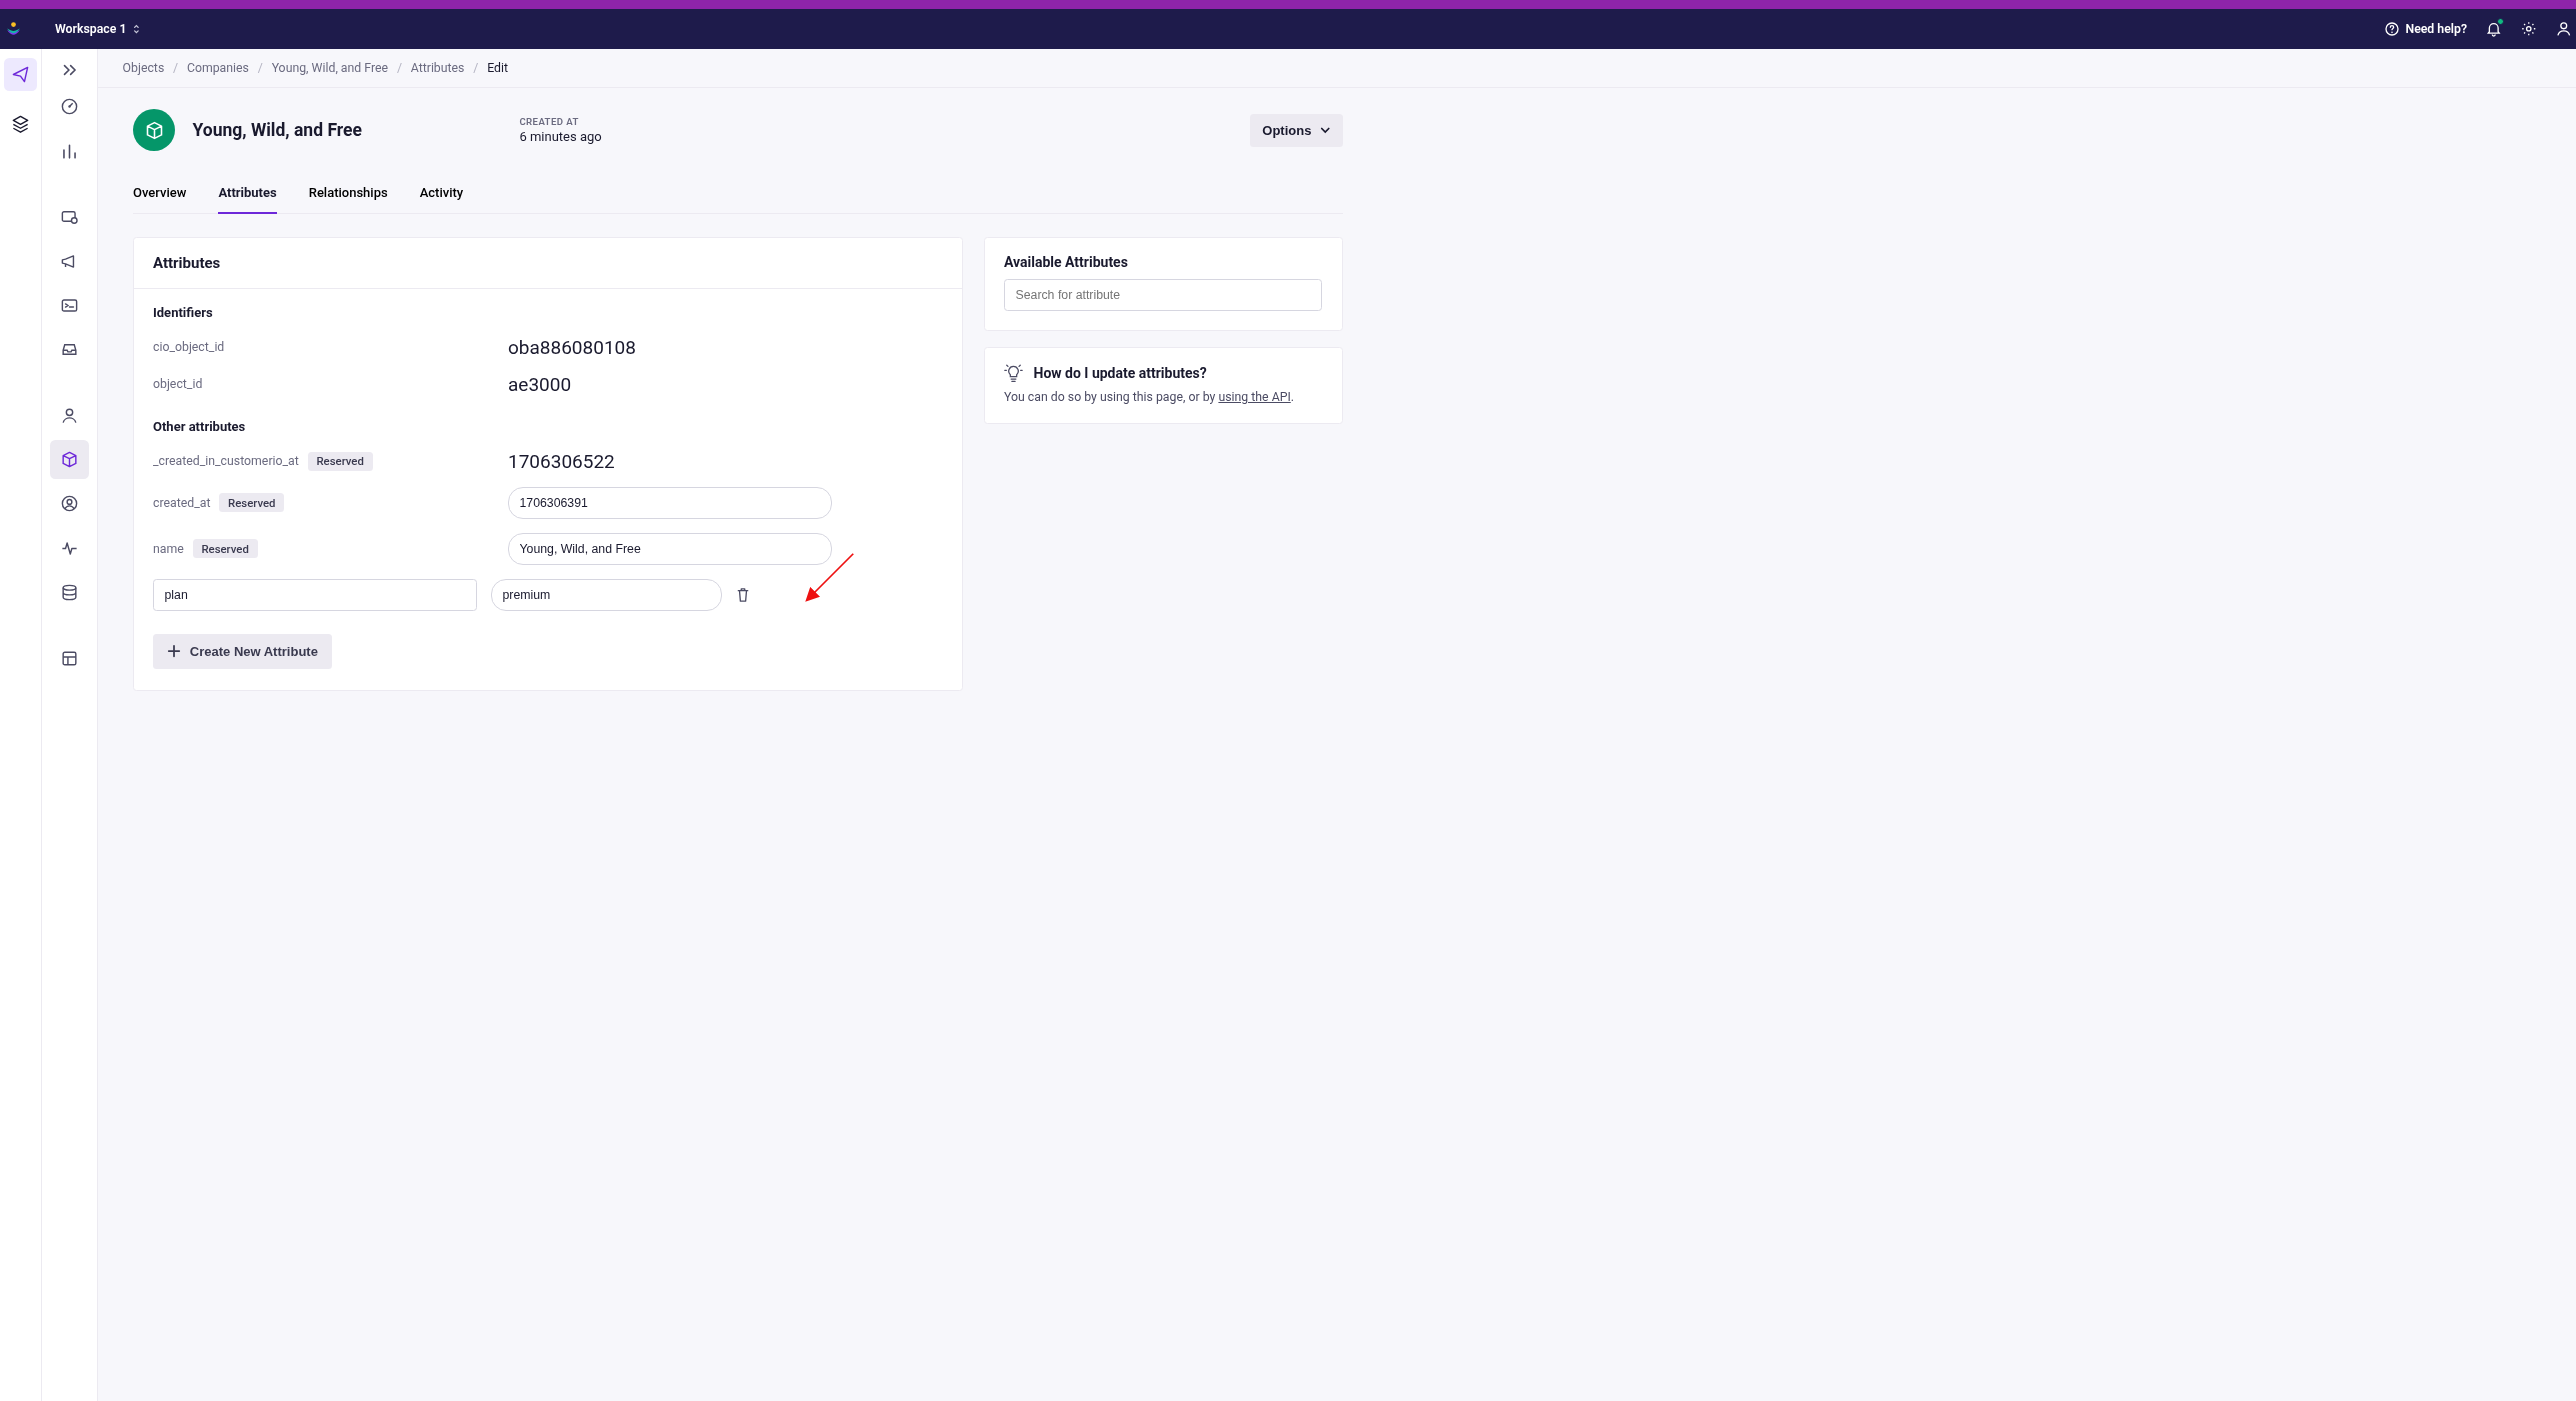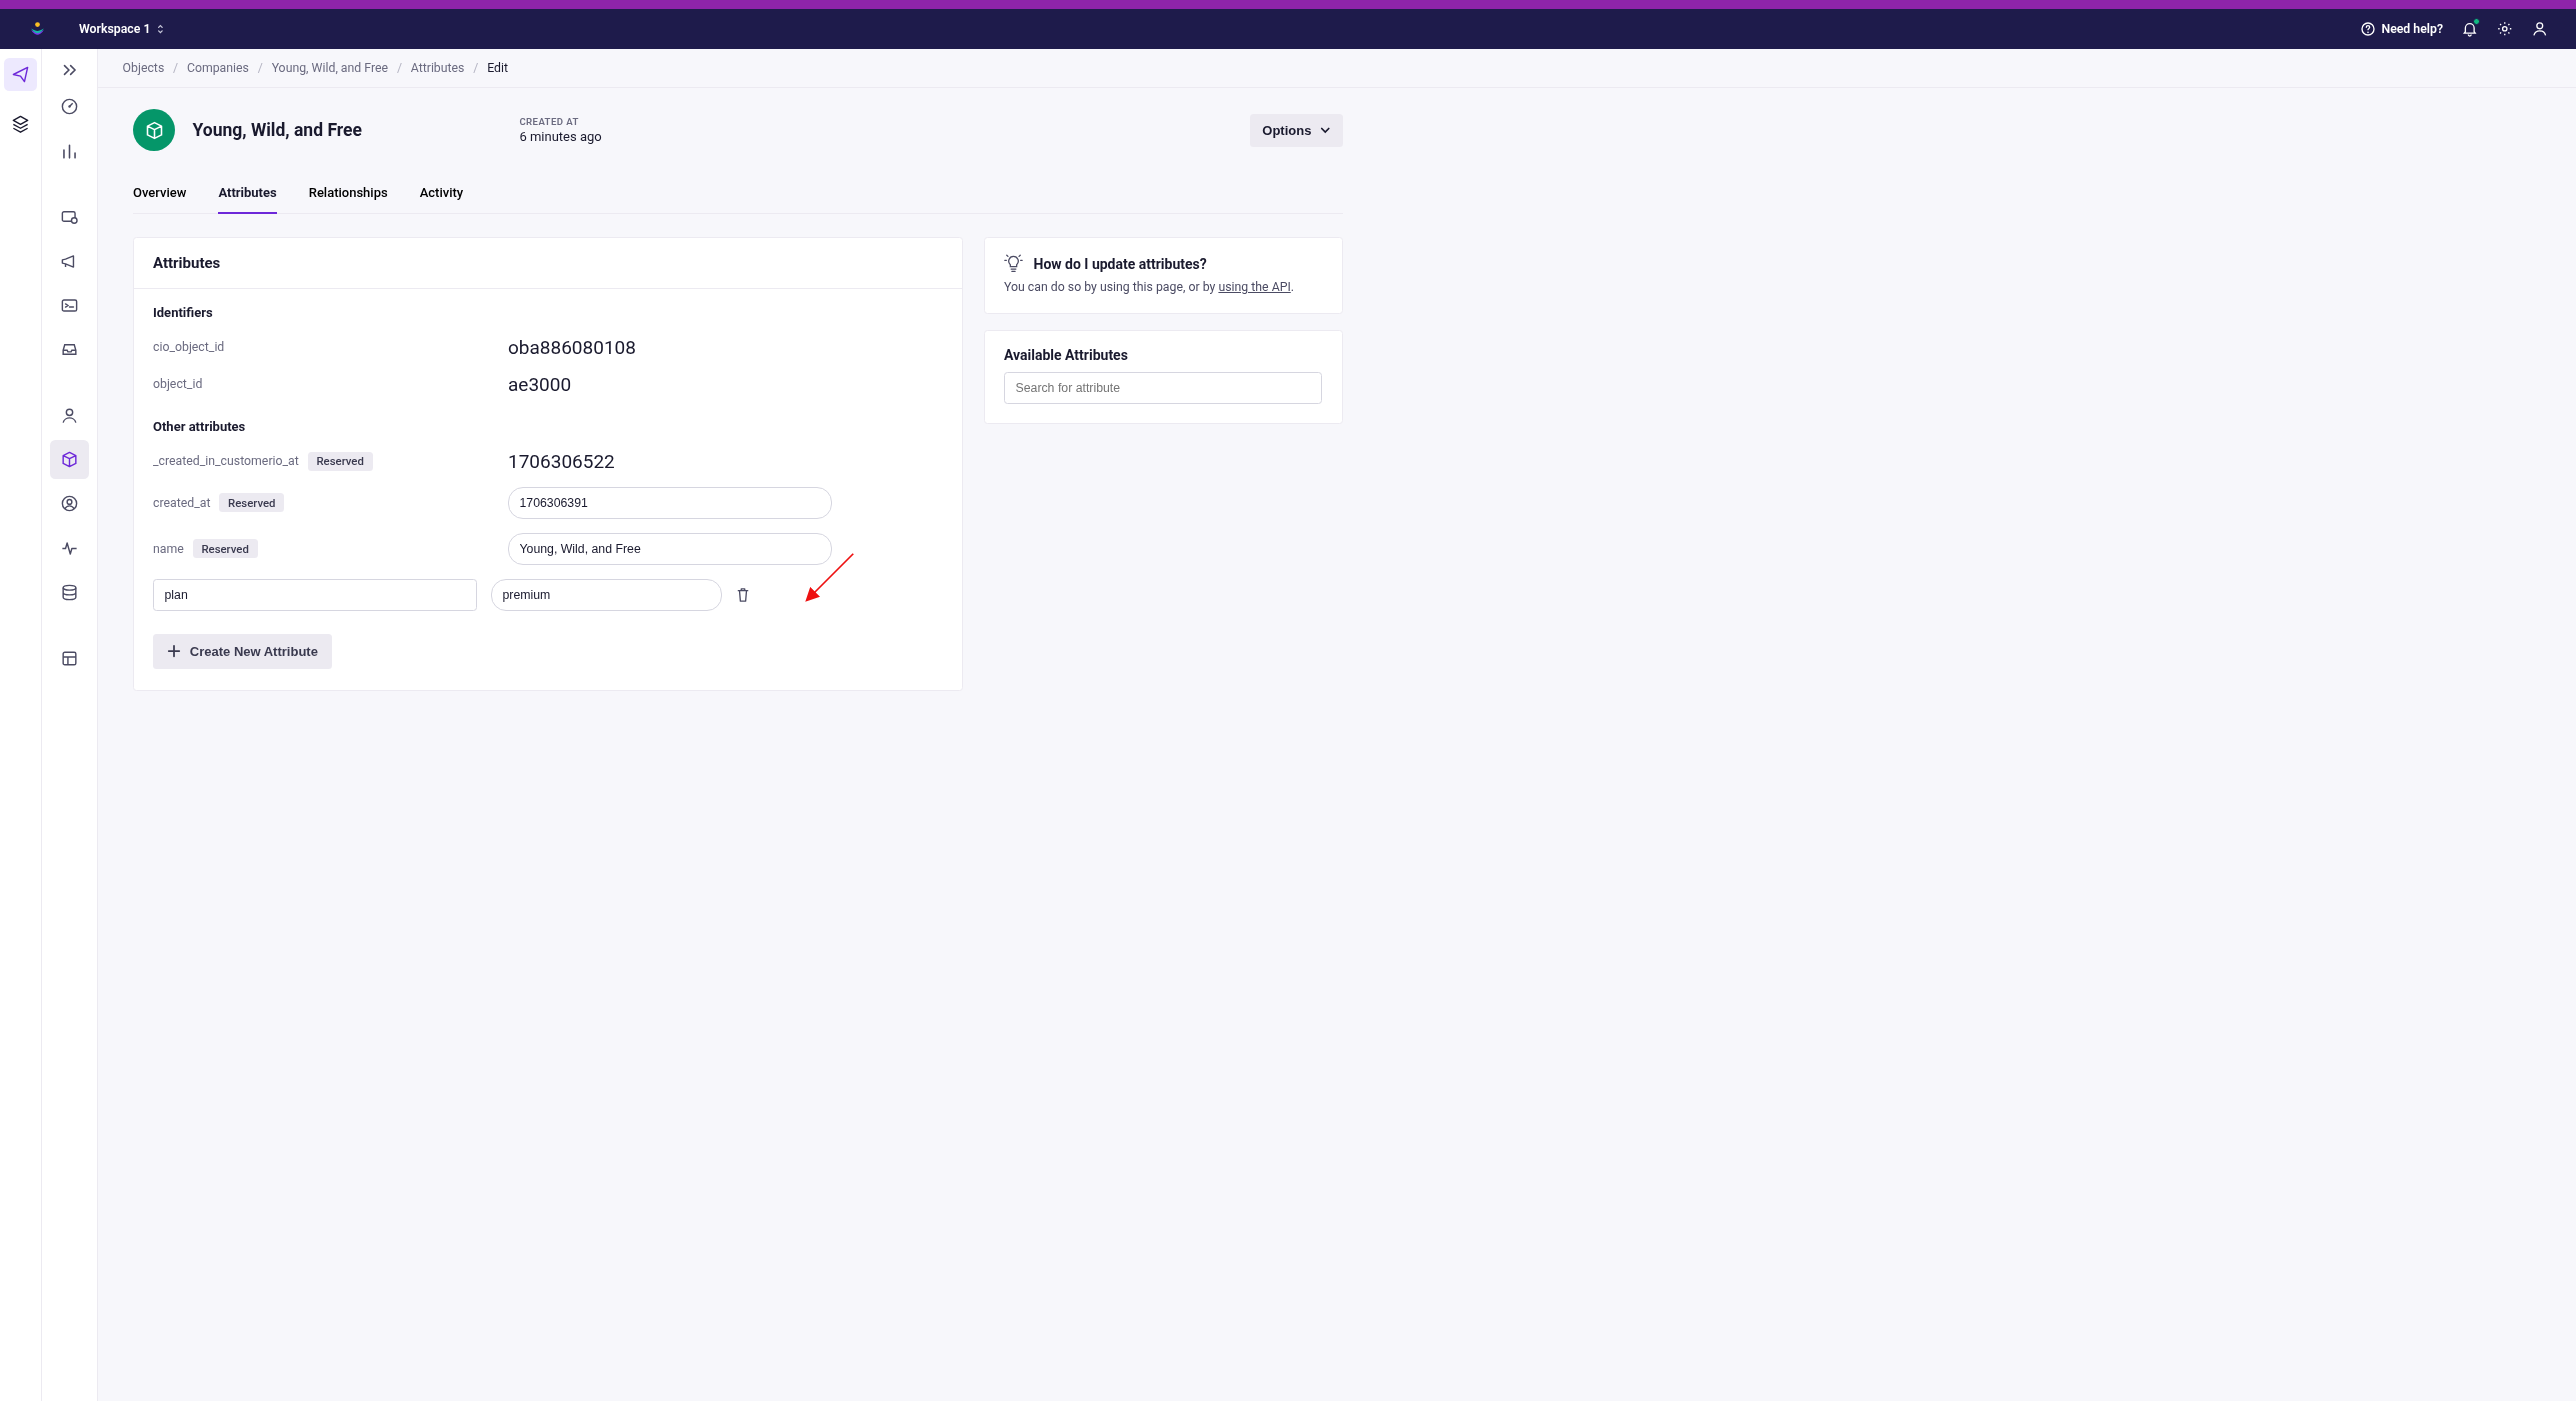--- a/index.html
+++ b/index.html
@@ -3,21 +3,21 @@
 <meta charset="utf-8">
 <style>
   * { box-sizing: border-box; }
   html, body { margin: 0; padding: 0; font-family: -apple-system, BlinkMacSystemFont, "Segoe UI", Roboto, Helvetica, Arial, sans-serif; color: #1a1a2e; }
   body { background: #f7f7fb; }
 
   .top-purple-bar { height: 8.8px; background: #8e24aa; }
 
   .top-nav {
     background: #1e1b4b; height: 40px; display: flex; align-items: center;
-    padding: 0 28px; color: #fff; justify-content: space-between;
+    padding: 0 4px; color: #fff; justify-content: space-between;
   }
   .top-nav-left { display: flex; align-items: center; gap: 32px; }
   .logo-icon svg { display: block; }
   .workspace-switch { display: flex; align-items: center; gap: 5.3px; font-size: 12.3px; font-weight: 600; cursor: pointer; }
   .top-nav-right { display: flex; align-items: center; gap: 17.5px; }
   .help-link { display: flex; align-items: center; gap: 5.3px; font-size: 12.3px; font-weight: 600; cursor: pointer; }
   .top-icon { width: 17.5px; height: 17.5px; color: #fff; cursor: pointer; position: relative; display:flex;align-items:center;justify-content:center;}
   .bell-dot { position: absolute; top: -1.8px; right: -1.8px; width: 7px; height: 7px; background: #10b981; border-radius: 50%; border:1.3px solid #1e1b4b;}
 
   .app-body { display: flex; }
@@ -388,37 +388,37 @@
                     <path d="M0 0L8 4L0 8z" fill="#e11"></path>
                   </marker>
                 </defs>
               <line x1="70" y1="10" x2="18" y2="62" stroke="#e11" stroke-width="2" marker-end="url(#ah)"></line>
             </svg>
 
           </div>
         </div>
 
         <div class="side-col">
+          <div class="card avail-card">
+            <div class="avail-title">Available Attributes</div>
+            <input class="search-input" placeholder="Search for attribute" style="">
+          </div>
+
           <div class="card hint-card">
             <div class="hint-head">
               <svg width="19" height="19" viewBox="0 0 24 24">
                   <path d="M12 3a6 6 0 00-4 10.5V16h8v-2.5A6 6 0 0012 3zM9 19h6M10 22h4" stroke="#4b4b63" stroke-width="1.6" fill="none" stroke-linecap="round"></path>
                   <path d="M3 8l-2 0M23 8l-2 0M5 3L3.5 1.5M19 3l1.5-1.5" stroke="#4b4b63" stroke-width="1.6" stroke-linecap="round"></path>
                 </svg>
               <span>How do I update attributes?</span>
             </div>
             <div class="hint-body">
               <span>You can do so by using this page, or by </span><a>using the API</a><span>.</span>
             </div>
           </div>
-
-          <div class="card avail-card">
-            <div class="avail-title">Available Attributes</div>
-            <input class="search-input" placeholder="Search for attribute" style="">
-          </div>
         </div>
       </div>
 
     </div>
   </div>
 
 </div>
 
 
 </body></html>

